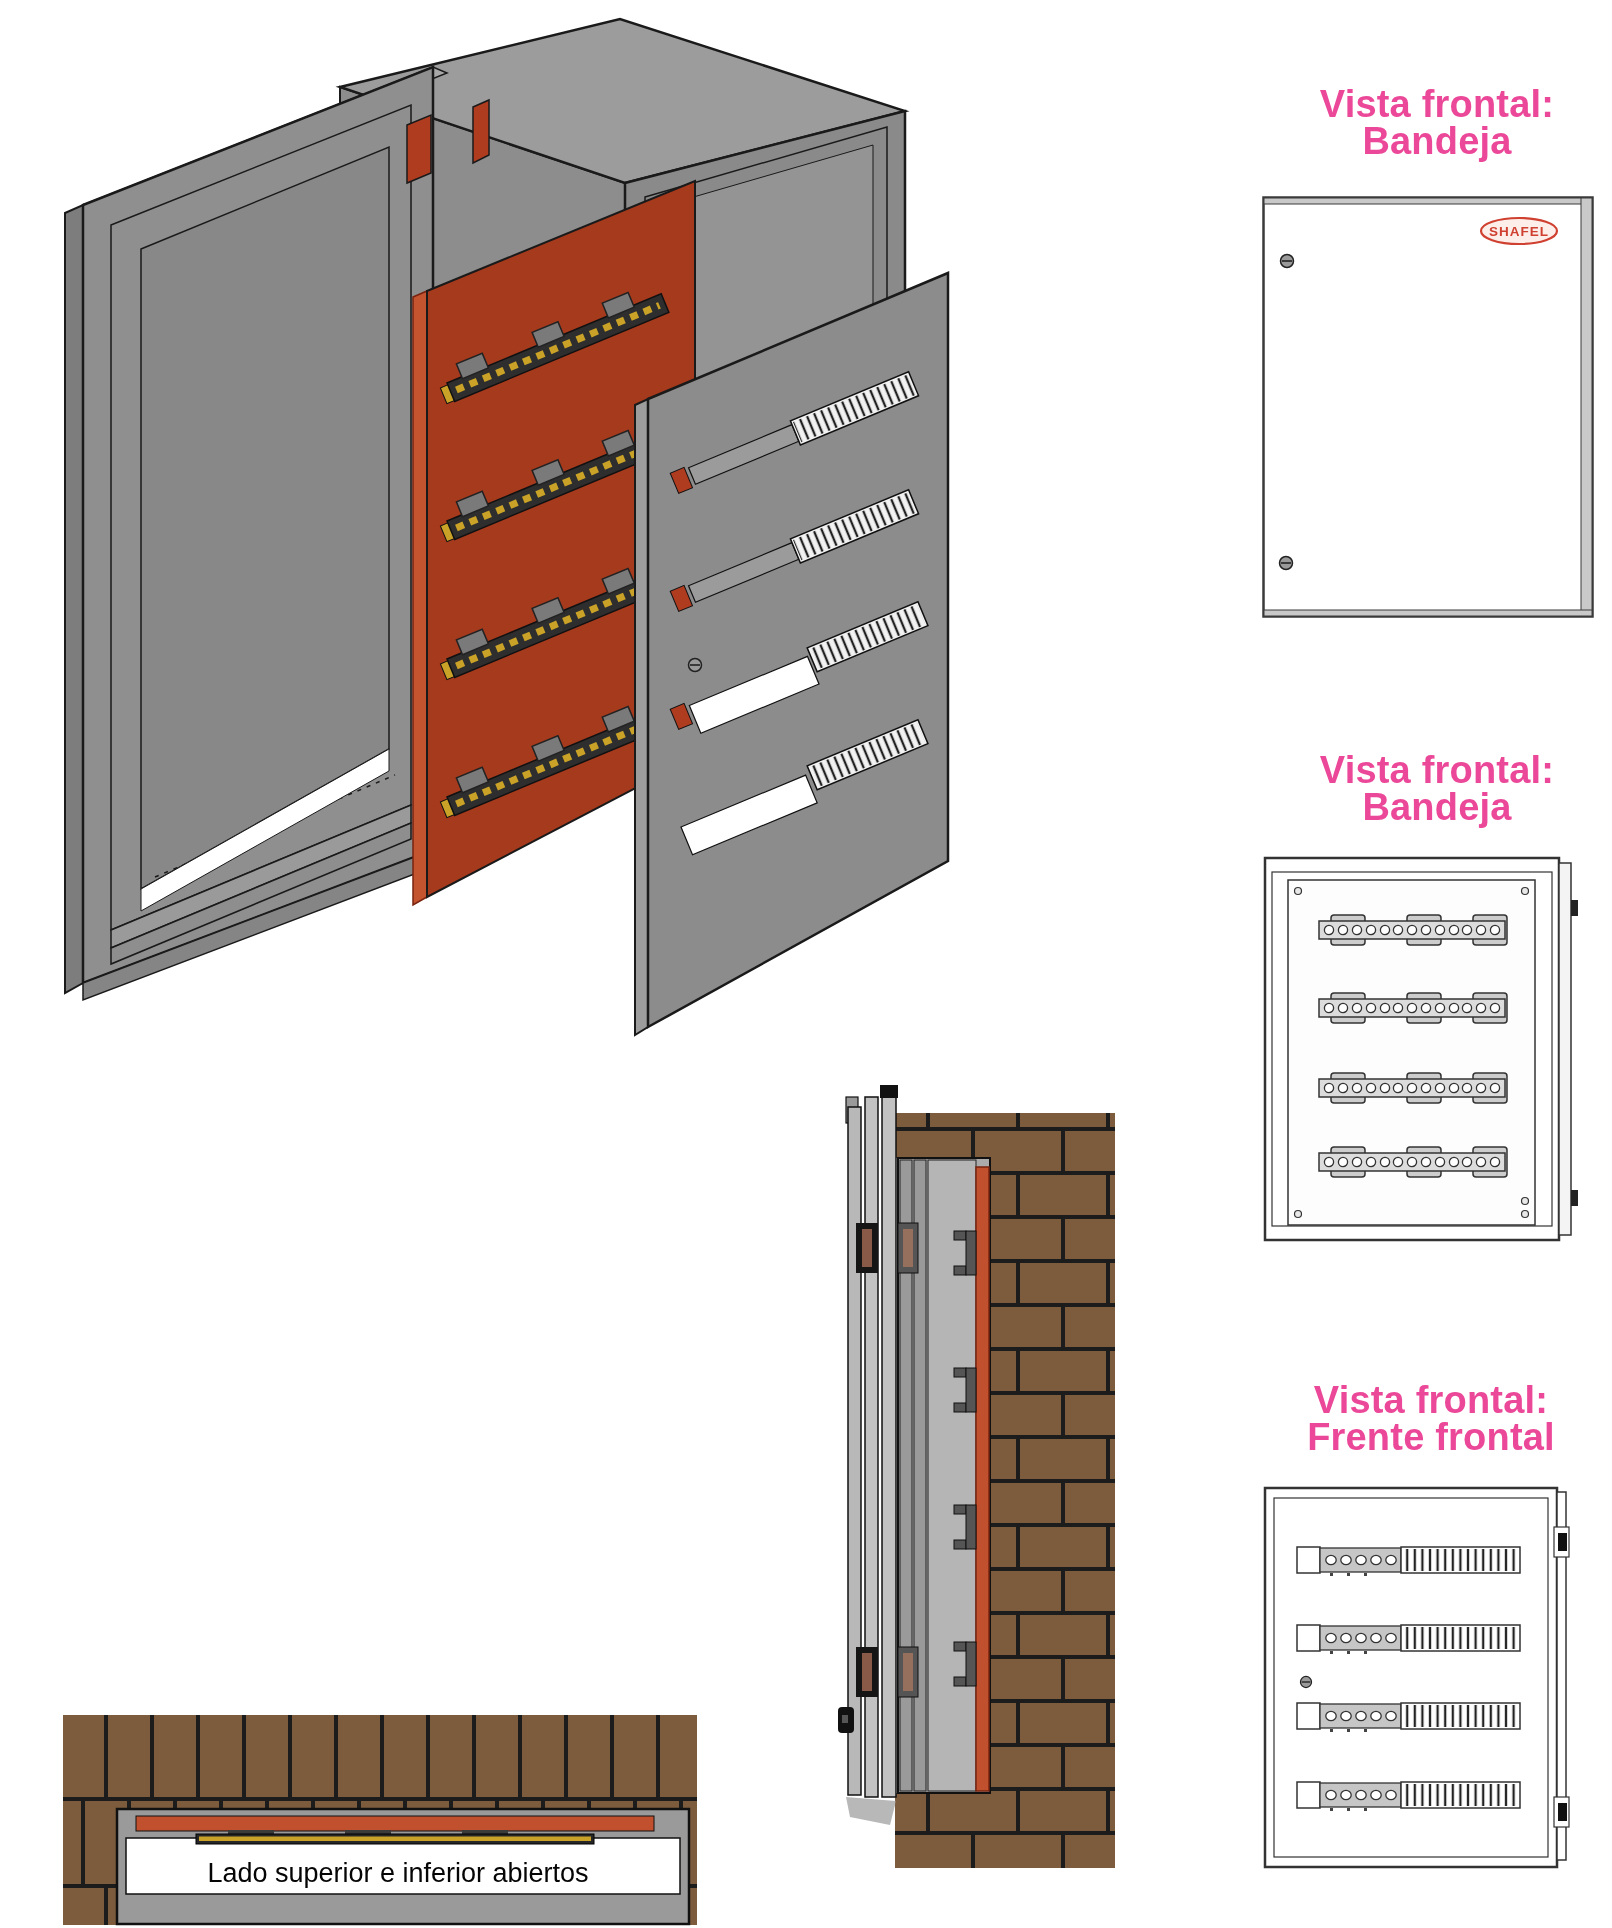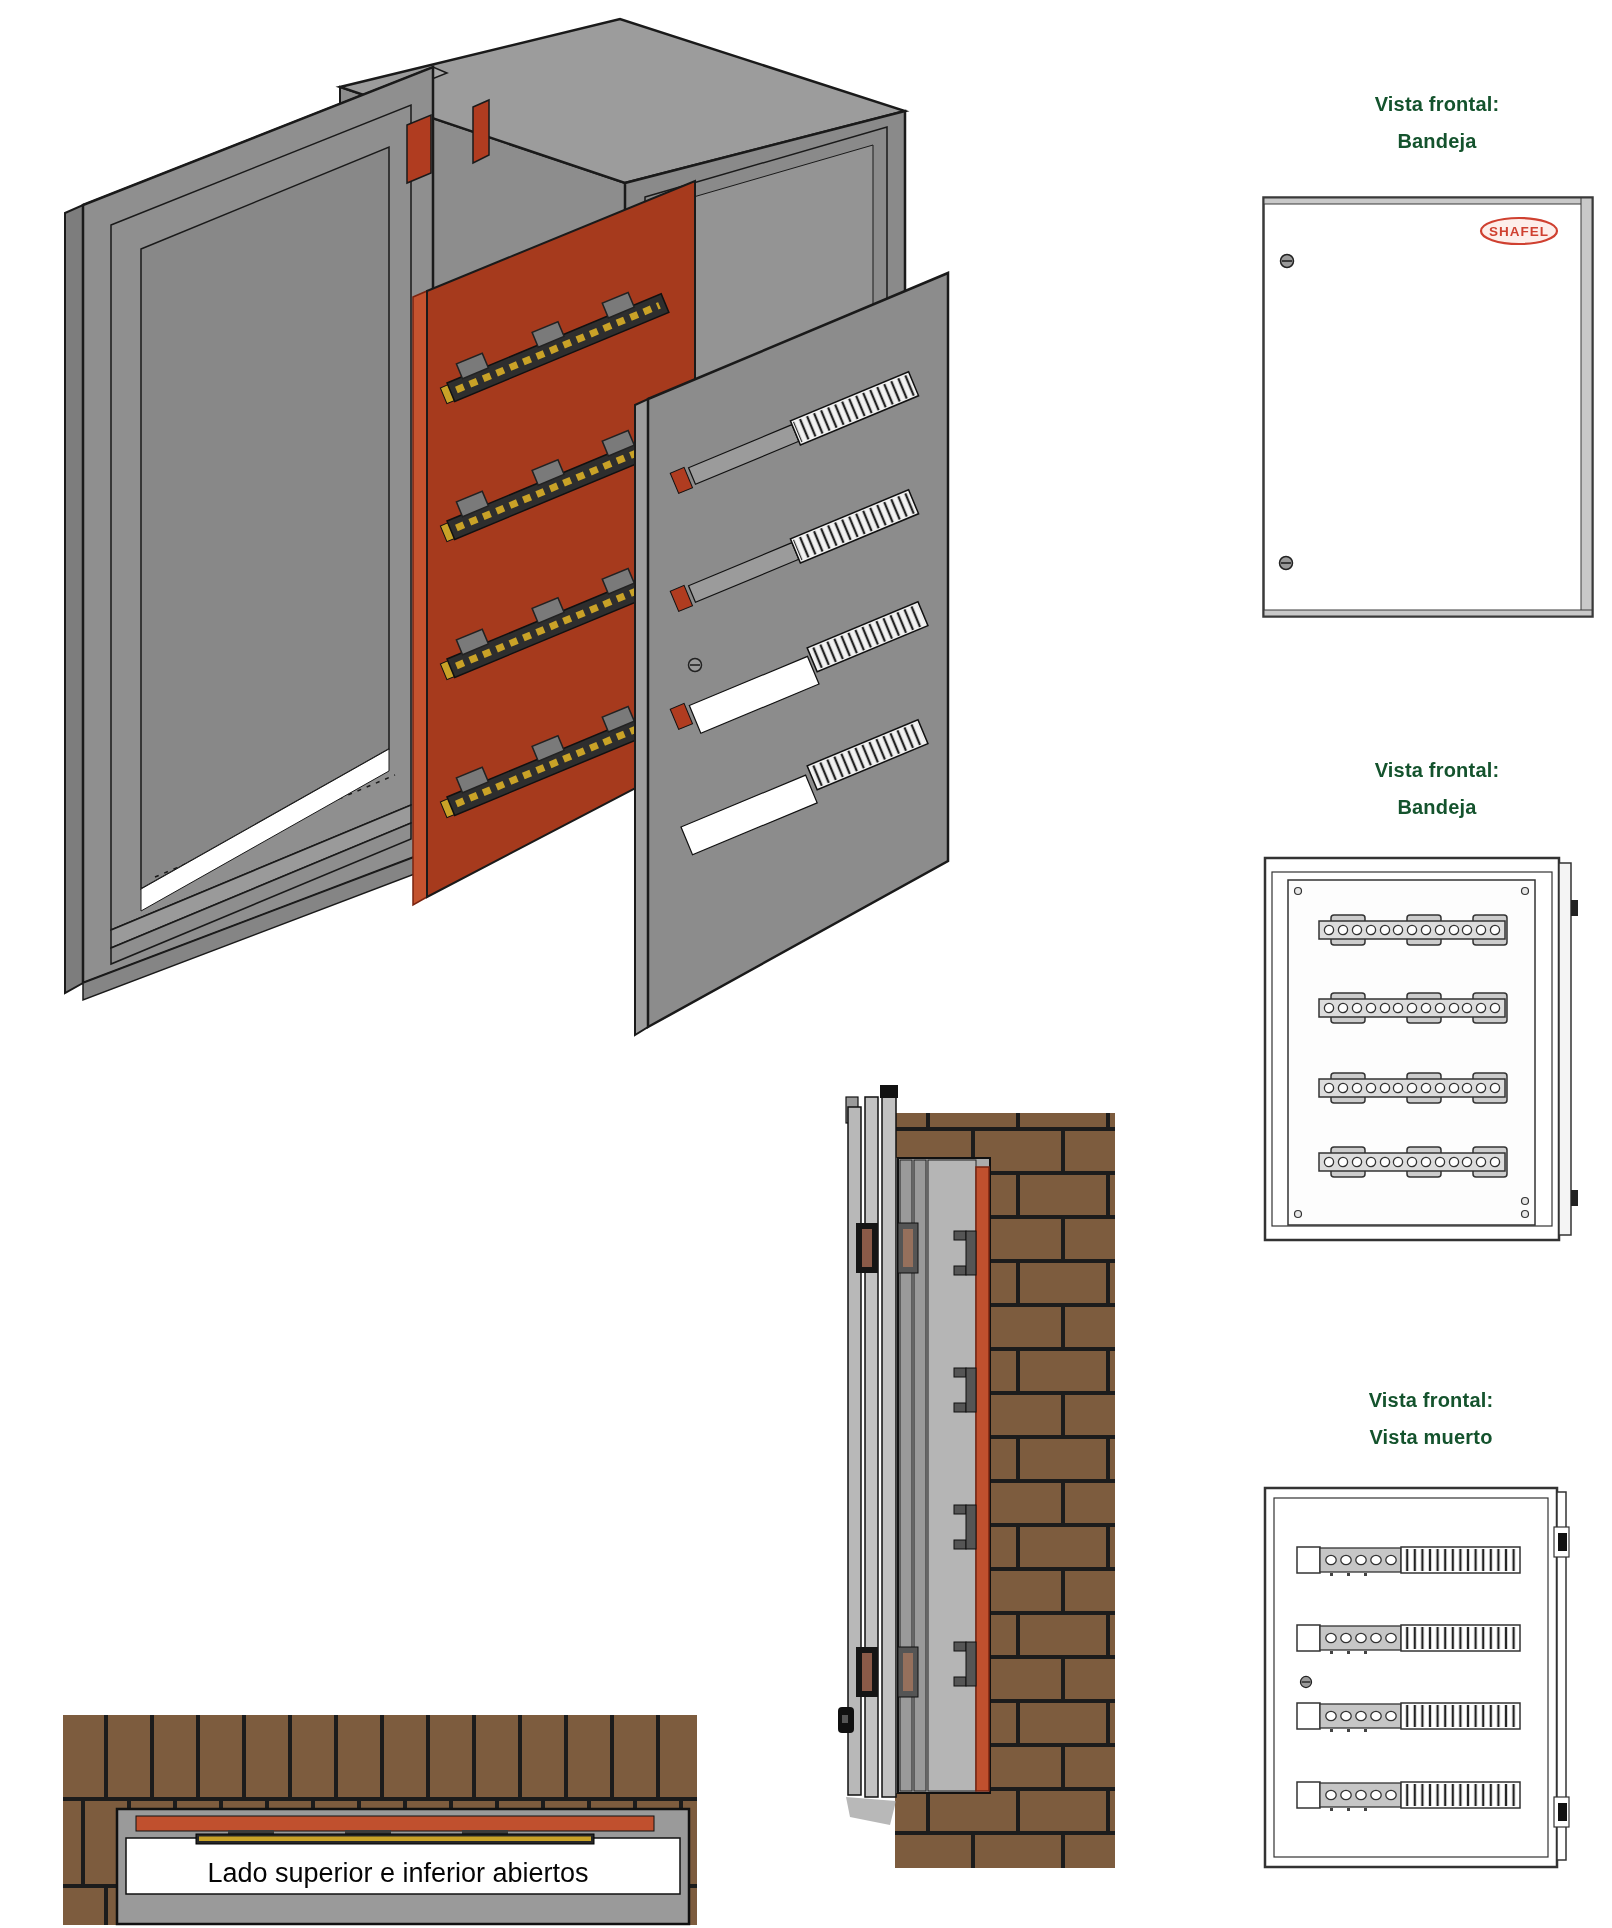--- a/index.html
+++ b/index.html
@@ -1,19 +1,19 @@
 <!DOCTYPE html>
 <html><head>
 <meta charset="utf-8">
 <title>Diagram</title>
 <style>
   html,body{margin:0;padding:0;background:#ffffff;}
   body{width:1612px;height:1928px;position:relative;font-family:"Liberation Sans",sans-serif;}
   .fig{position:absolute;}
-  .vlabel{position:absolute;width:330px;text-align:center;font-weight:700;font-size:20px;line-height:37px;color:#14532d;letter-spacing:.2px;}
+  .vlabel{position:absolute;width:330px;text-align:center;font-weight:700;font-size:38px;line-height:37px;color:#ec4899;letter-spacing:.2px;}
   svg text{font-family:"Liberation Sans",sans-serif;}
   .brandtxt{font-size:13.5px;font-weight:700;letter-spacing:1px;fill:#cf4030;}
   .notetxt{font-size:27px;fill:#050505;}
 </style>
 </head>
 <body>
 
 <svg width="0" height="0" style="position:absolute" aria-hidden="true">
   <defs>
     <pattern id="brickV" width="92" height="174" patternUnits="userSpaceOnUse">
@@ -204,21 +204,21 @@
       <use href="#brow" transform="translate(57,307)"></use>
     </g>
     <rect x="297" y="8" width="12" height="372" fill="#f4f4f4" stroke="#333" stroke-width="1.5"></rect>
     <rect x="309" y="45" width="7" height="16" fill="#222"></rect>
     <rect x="309" y="335" width="7" height="16" fill="#222"></rect>
   </svg>
 </div>
 
 <div class="vlabel" style="left:1266px;top:1382px">
   <div>Vista frontal:</div>
-  <div>Vista muerto</div>
+  <div>Frente frontal</div>
 </div>
 
 <div class="fig" style="left:1262px;top:1486px;width:318px;height:400px">
   <svg width="318" height="400" viewBox="0 0 318 400">
     <rect x="3" y="2" width="292" height="379" fill="#ffffff" stroke="#333" stroke-width="2.5"></rect>
     <rect x="12" y="12" width="274" height="359" fill="#ffffff" stroke="#333" stroke-width="1.2"></rect>
     <g>
       <use href="#fmrow" transform="translate(35,74)"></use>
       <use href="#fmrow" transform="translate(35,152)"></use>
       <use href="#fmrow" transform="translate(35,230)"></use>

